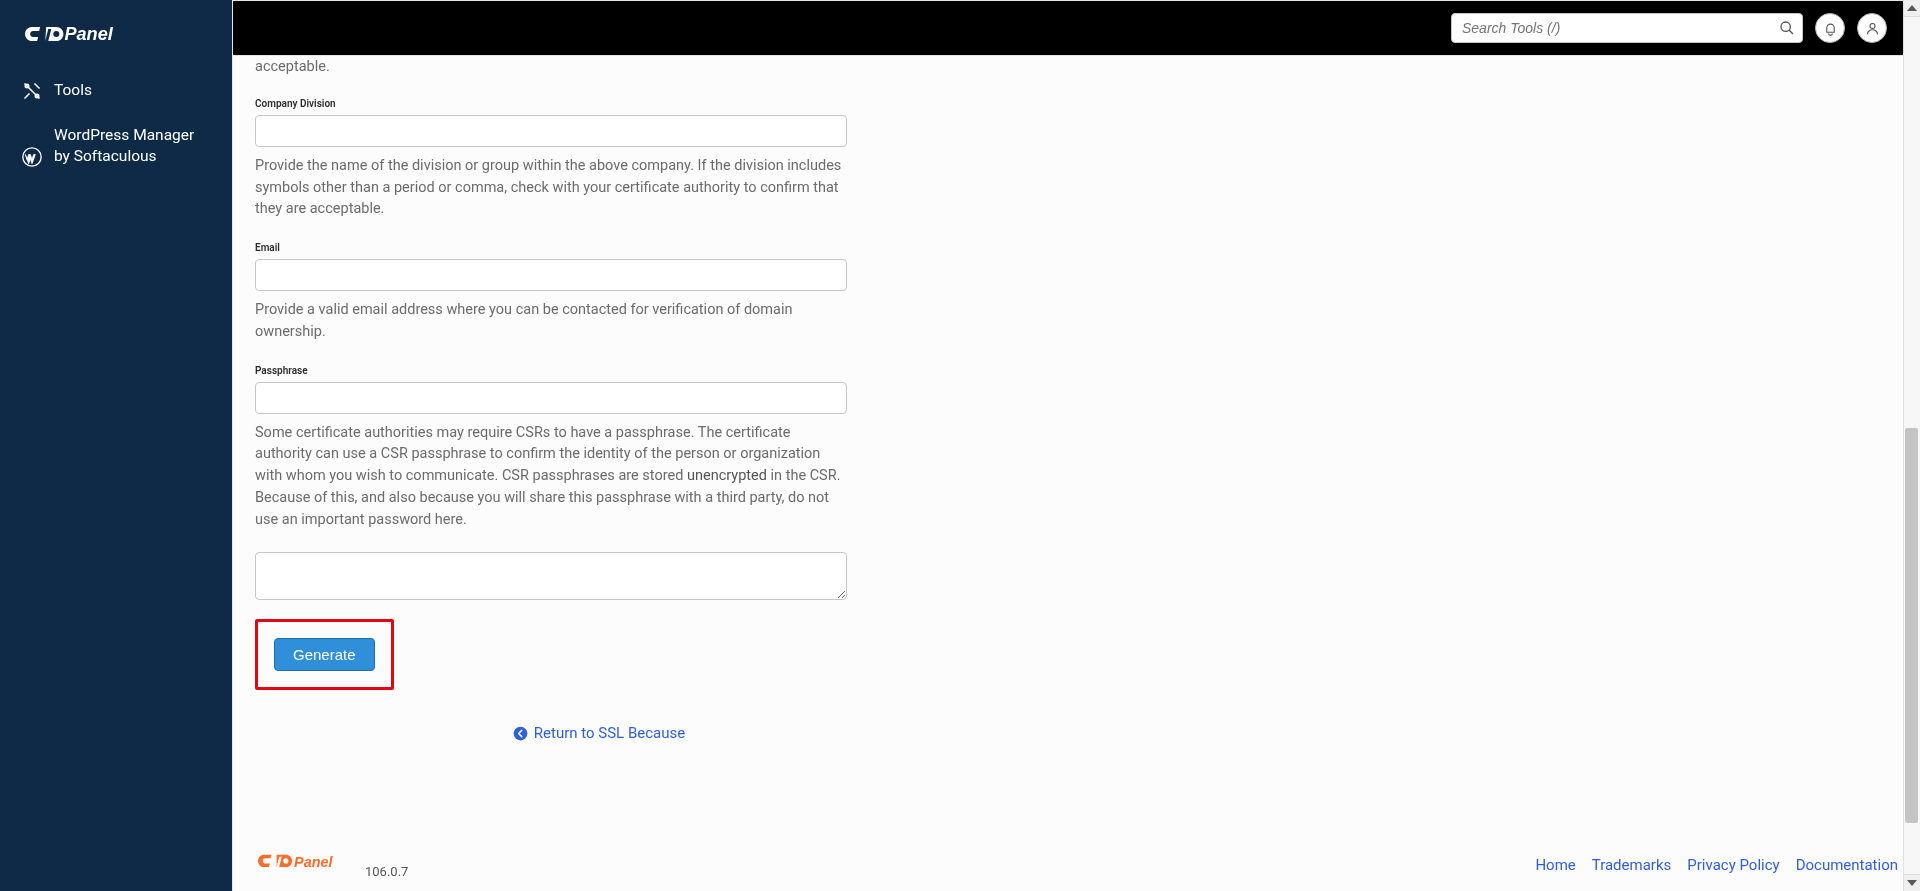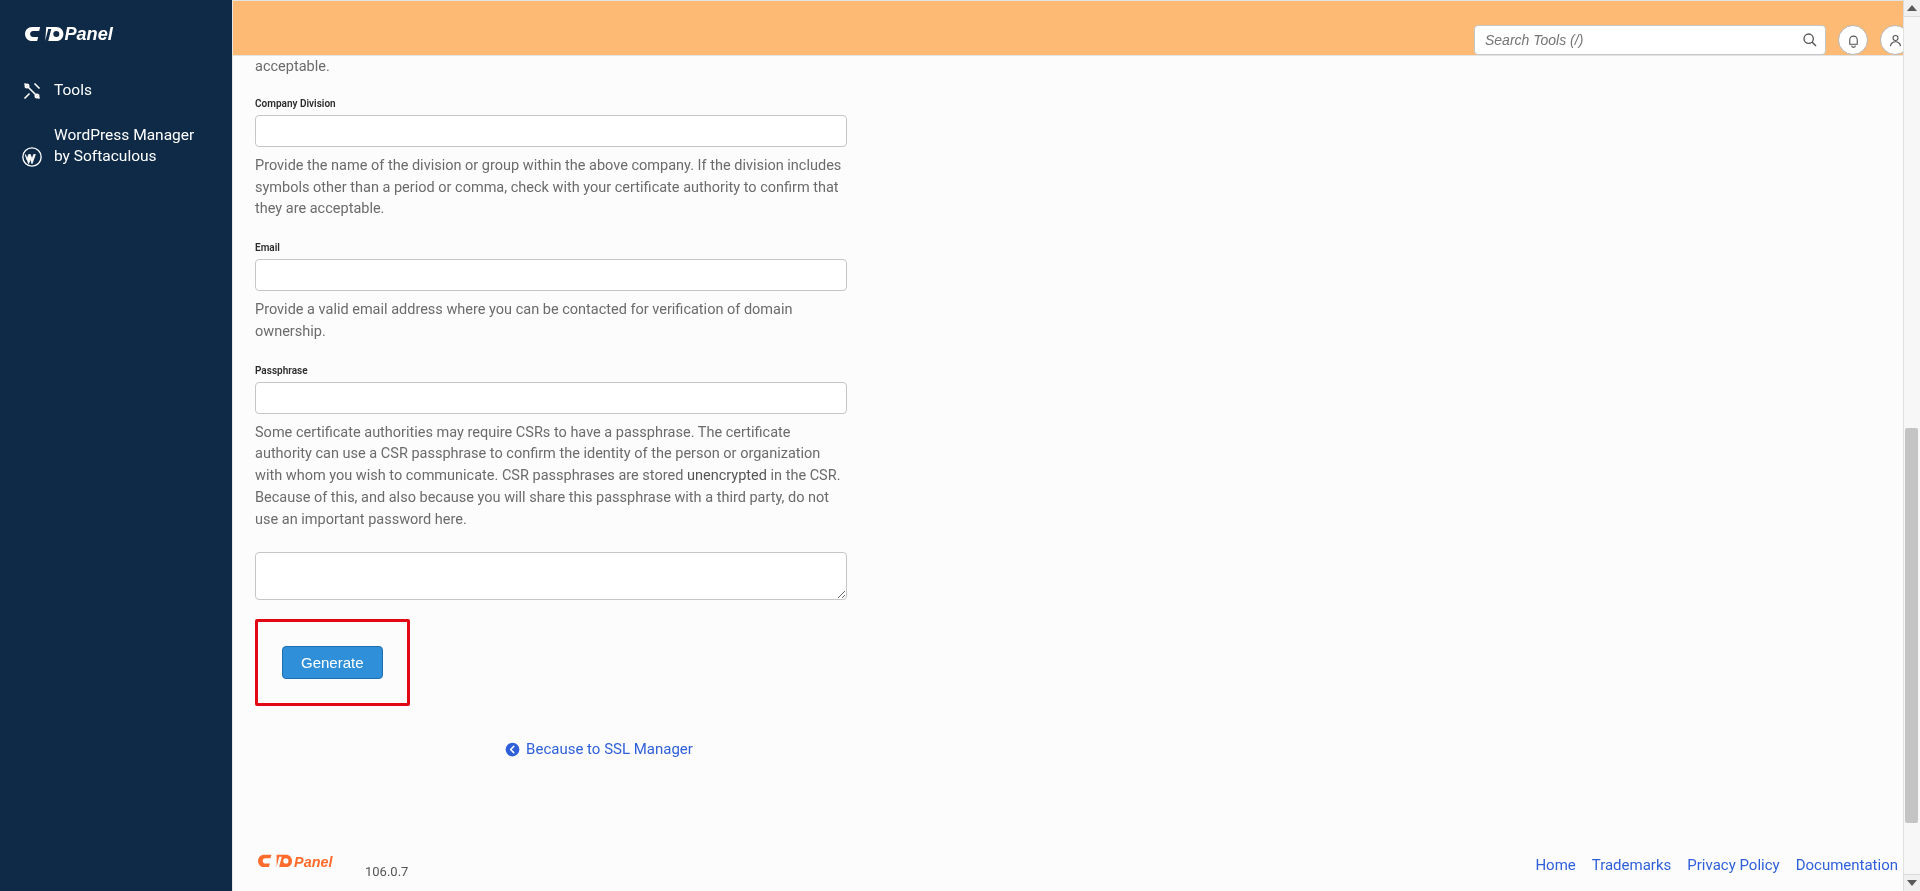--- a/index.html
+++ b/index.html
@@ -26,27 +26,27 @@
   cursor: pointer;
   color: #fff;
   font-size: 15.5px;
   line-height: 1.35;
 }
 .sidebar-item .icon { width: 20px; height: 20px; flex-shrink: 0; display: flex; align-items: center; justify-content: center; margin-top: 2px; fill: #fff; stroke: #fff; }
 .sidebar-item .label { flex: 1; color: #fff; }
 .main { flex: 1; display: flex; flex-direction: column; background: #fcfcfc; border-left: 1px solid #e6e6e6; position: relative; }
 .topbar {
   height: 56px;
-  background: #fdba74;
+  background: #000000;
   border-top: 1px solid #e3e3e3;
   border-bottom: 1px solid #e3e3e3;
   display: flex;
-  align-items: flex-end;
+  align-items: center;
   justify-content: flex-end;
-  padding: 0 10px;
+  padding: 0 33px;
   gap: 12px;
 }
 .search-wrap { position: relative; }
 .search-input {
   width: 352px;
   height: 30px;
   padding: 4px 34px 4px 10px;
   border: 1px solid #c6c6c6;
   border-radius: 4px;
   font-size: 14px;
@@ -88,21 +88,21 @@
   font-size: 14px;
   outline: none;
   resize: both;
 }
 .help-text { color: #6b6b6b; font-size: 14.5px; line-height: 1.5; margin-top: 8px; }
 .help-text strong { color: #555; font-weight: 400; }
 .field-group { margin-bottom: 22px; }
 .generate-highlight {
   display: inline-block;
   border: 3px solid #e30613;
-  padding: 24px;
+  padding: 16px;
   border-radius: 2px;
   margin-top: 4px;
 }
 .btn-primary {
   background: #2f8fd8;
   border: 1px solid #1f6fb0;
   color: #fff;
   font-size: 15px;
   padding: 7px 18px;
   border-radius: 4px;
@@ -243,21 +243,21 @@
           <button class="btn-primary">Generate</button>
         </div>
       </div>
 
       <div class="return-row">
         <a class="return-link">
           <svg class="arrow-circle" viewBox="0 0 24 24">
             <circle cx="12" cy="12" r="11" fill="#2f5fd8"></circle>
             <path d="M14 7l-5 5 5 5" stroke="#fff" stroke-width="2.4" fill="none" stroke-linecap="round" stroke-linejoin="round"></path>
           </svg>
-          <span>Because to SSL Manager</span>
+          <span>Return to SSL Because</span>
         </a>
       </div>
     </div>
 
     <div class="footer">
       <div class="footer-left">
         <svg class="footer-logo" viewBox="0 0 210 44">
           <g fill="#ff6c2c">
             <path d="M18 6c-7 0-12 5-12 12s5 12 12 12h9l2-7H20c-3 0-5-2-5-5s2-5 5-5h10l2-7H18z"></path>
             <path d="M42 6h18c7 0 12 5 12 12s-5 12-12 12H47l5-20h-5L42 30l0-24z"></path>

